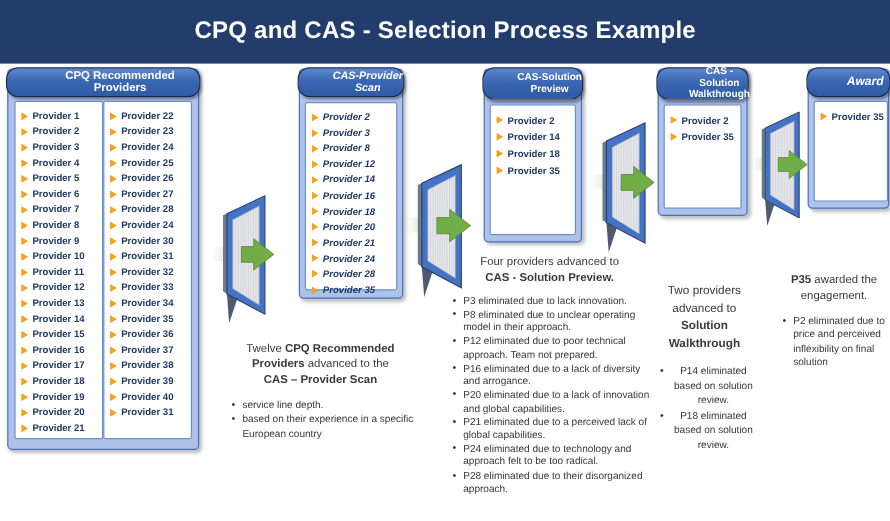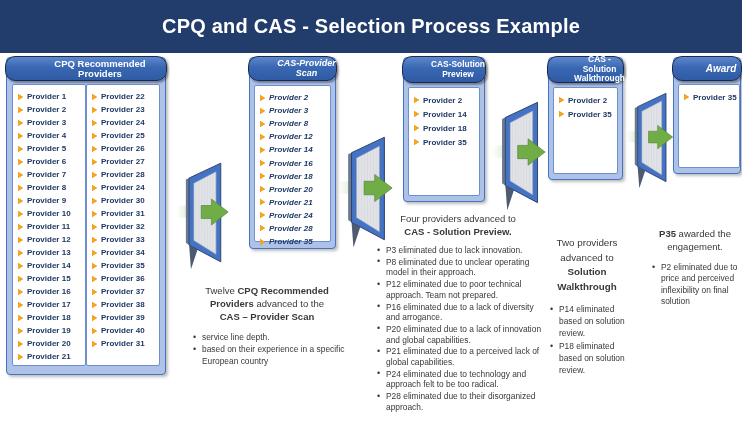--- a/index.html
+++ b/index.html
@@ -39,21 +39,21 @@
   .bullets{margin-top:7px;}
   .b-item{position:relative;padding-left:11px;font-size:8.4px;line-height:10.7px;margin-bottom:1px;}
   .b-item::before{content:"\2022";position:absolute;left:2px;top:-0.5px;font-size:9px;}
   .note-scan{left:183px;top:284px;width:168px;}
   .note-scan .bullets{margin-top:9px;padding-left:8px;padding-right:4px;}
   .note-scan .b-item{line-height:11.4px;}
   .note-preview{left:369px;top:212px;width:178px;}
   .note-preview .bullets{margin-top:7px;padding-left:6px;}
   .note-walk{left:544px;top:236px;width:86px;}
   .note-walk .h{line-height:14.5px;font-size:9.8px;}
-  .note-walk .bullets{margin-top:9px;padding-left:4px;}
+  .note-walk .bullets{margin-top:9px;padding-left:4px;text-align:center;}
   .note-walk .b-item{line-height:12px;}
   .note-award{left:646px;top:227px;width:98px;}
   .note-award .bullets{margin-top:9px;padding-left:4px;}
   .note-award .b-item{line-height:11.3px;}
 </style>
 </head>
 <body>
 
 <svg width="0" height="0" style="position:absolute" aria-hidden="true">
   <defs>

